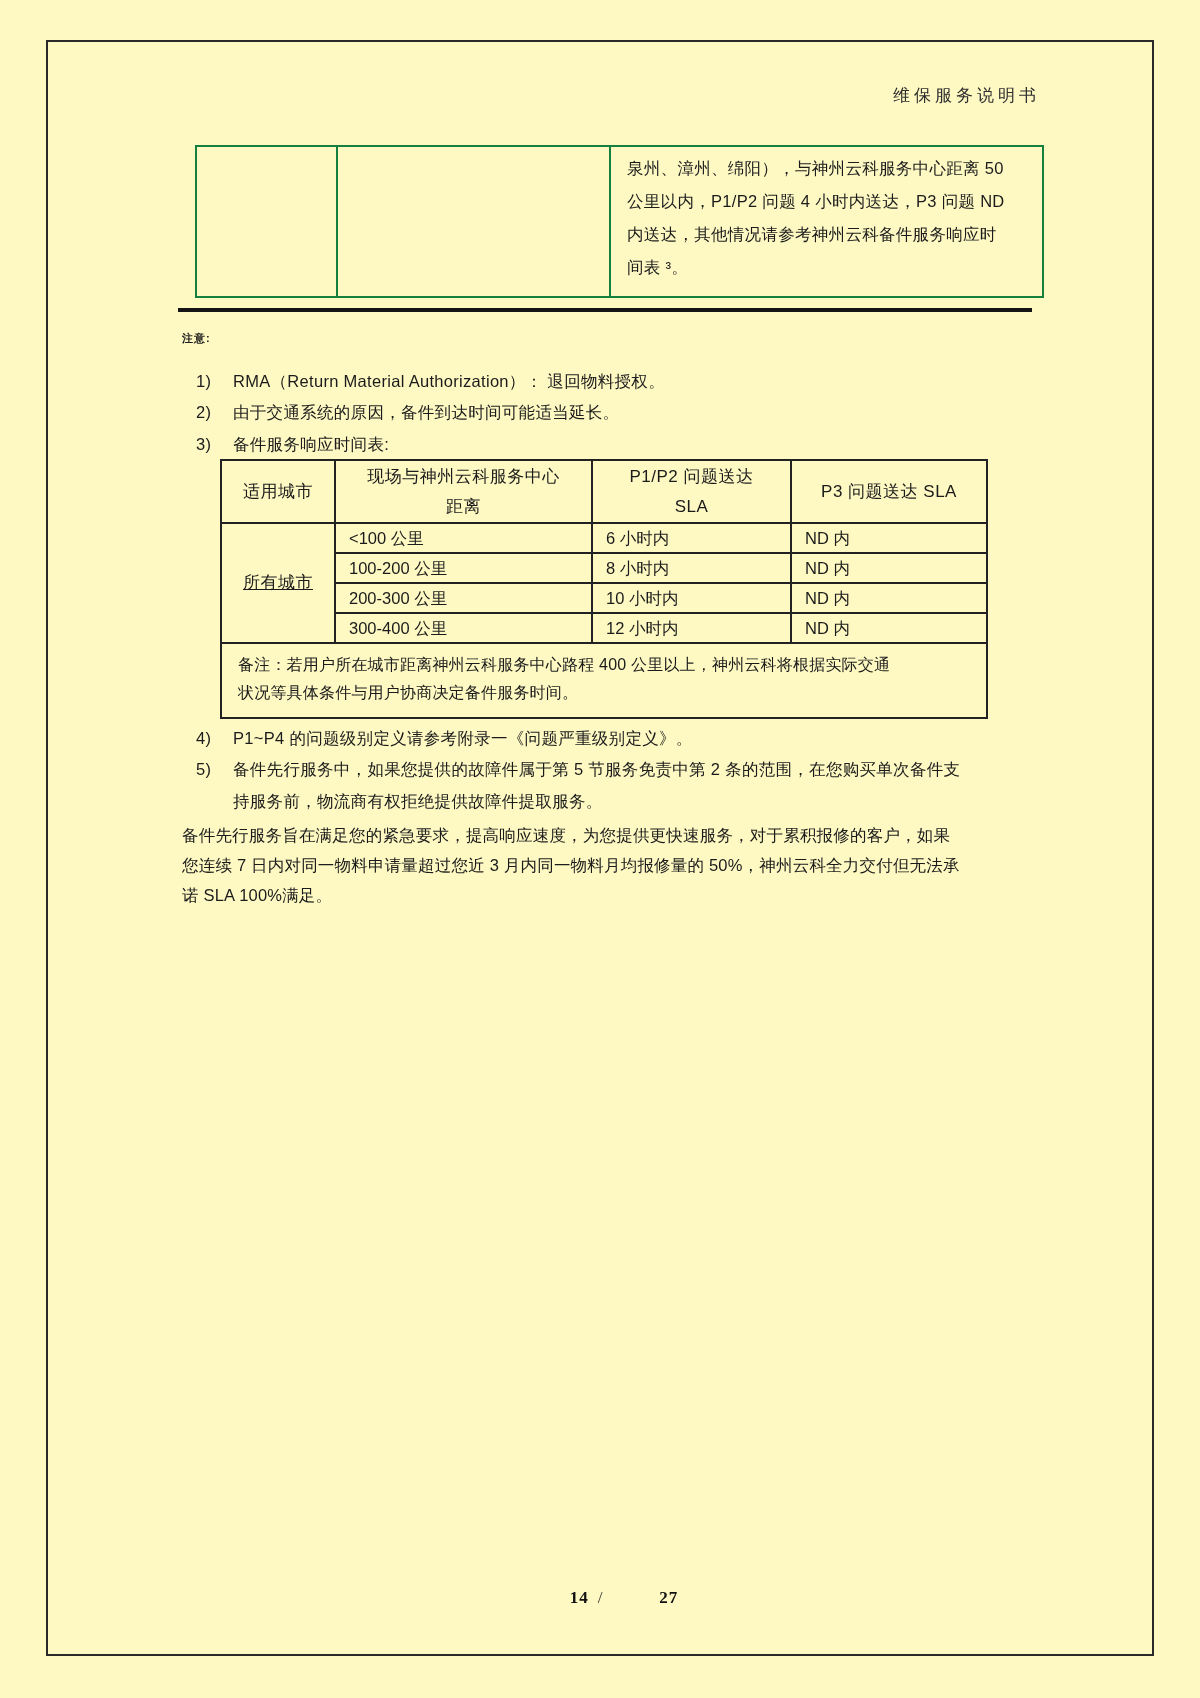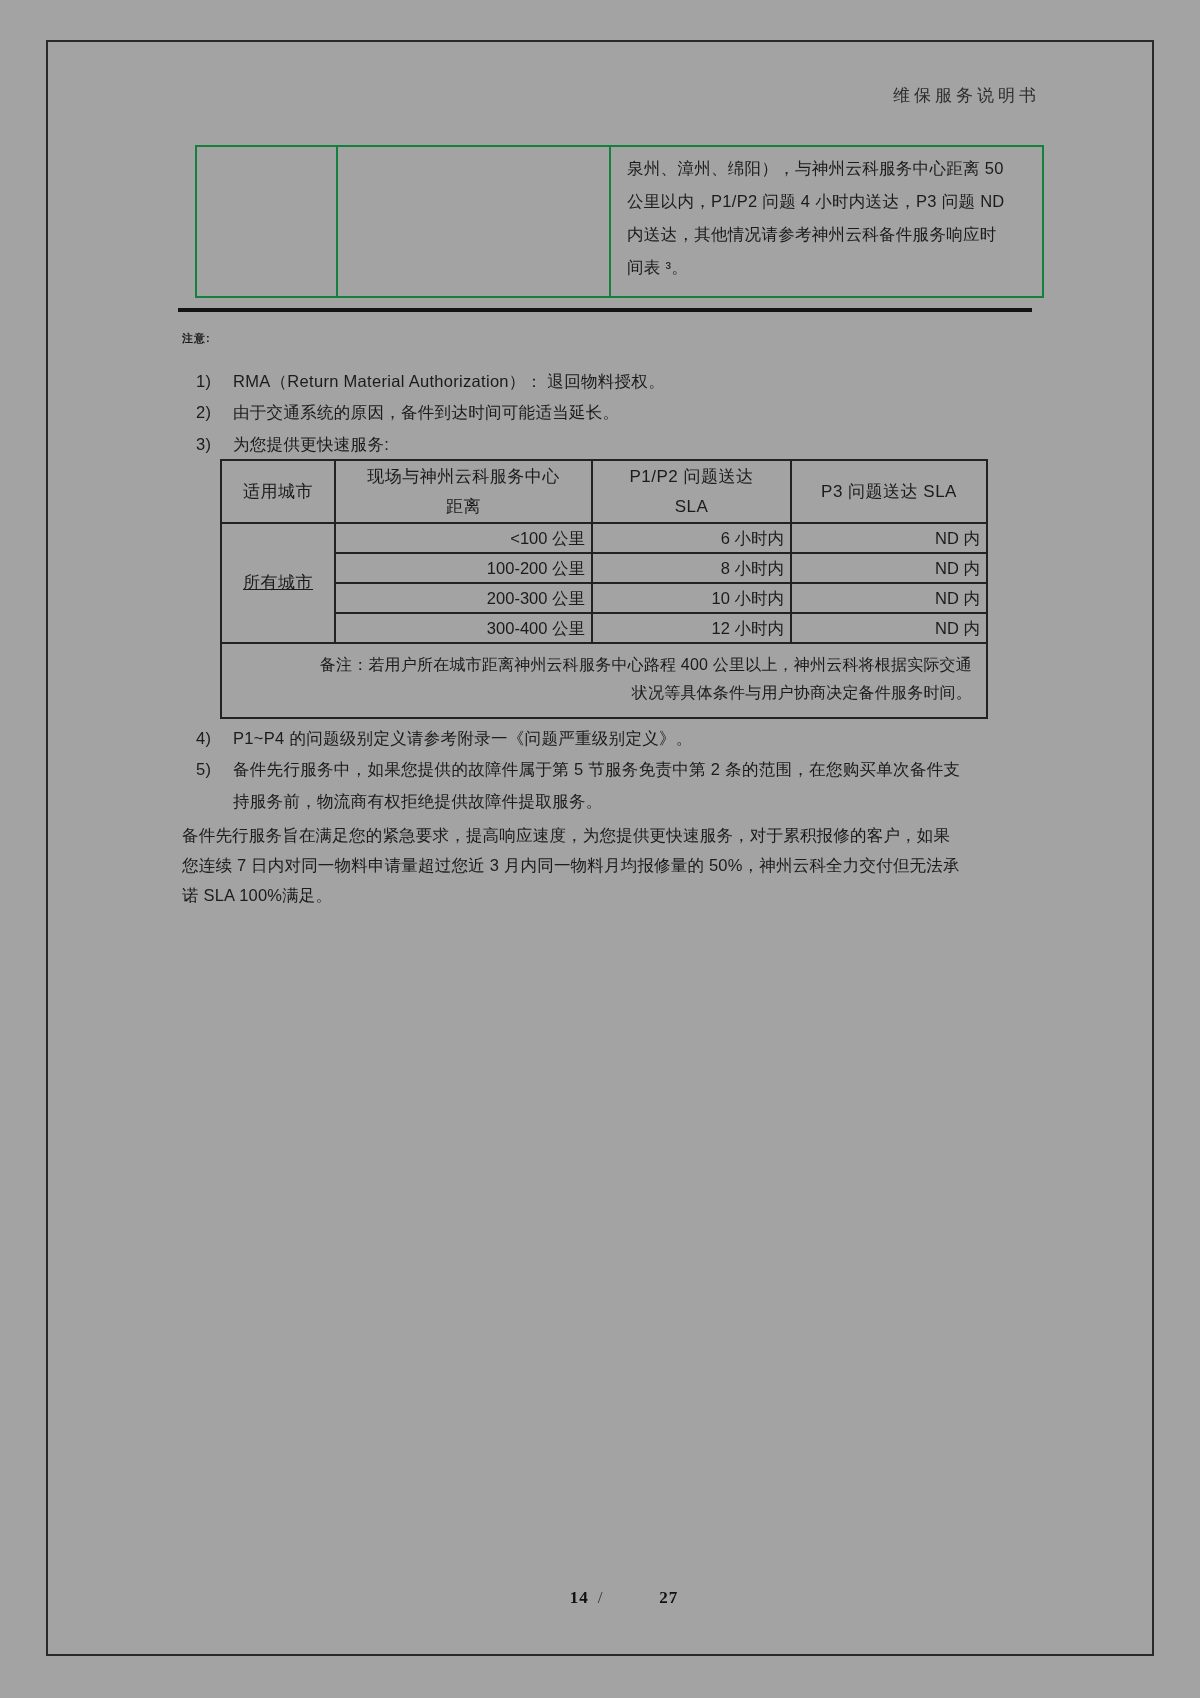--- a/index.html
+++ b/index.html
@@ -1,18 +1,18 @@
 <!DOCTYPE html>
 <html><head>
 <meta charset="utf-8">
 <style>
   html,body { margin:0; padding:0; background:#e8e8e6; }
   .page {
     position:relative; width:1200px; height:1698px; margin:0 auto;
-    background:#a3a3a3; overflow:hidden;
+    background:#fef9c3; overflow:hidden;
     font-family:"Liberation Sans","DejaVu Sans",sans-serif;
     color:#1b1b1b;
   }
   .page-border {
     position:absolute; left:46px; top:40px; width:1104px; height:1612px;
     border:2px solid #2a2a2a;
   }
   .header-title {
     position:absolute; top:84px; left:600px; width:440px; text-align:right;
     font-family:"Liberation Serif","DejaVu Serif",serif;
@@ -50,21 +50,21 @@
     position:absolute; left:220px; top:459px;
     border-collapse:collapse; table-layout:fixed; font-size:16.5px;
   }
   .sla-table th, .sla-table td { border:2px solid #222; }
   .sla-table thead th {
     height:61px; font-weight:normal; text-align:center; vertical-align:middle;
     line-height:30px; white-space:pre-line; font-size:17px; letter-spacing:0.5px;
     padding:0 4px;
   }
   .sla-table tbody td {
-    height:28px; padding:0 6px 0 13px; line-height:28px; text-align:right;
+    height:28px; padding:0 6px 0 13px; line-height:28px; text-align:left;
   }
   .sla-table .city-cell {
     text-align:center; padding:0; vertical-align:middle;
     font-size:17px; letter-spacing:0.5px;text-decoration:underline;
   }
   .sla-table .remark-cell {
     height:auto; padding:7px 14px 10px 16px; line-height:28px;
     white-space:pre-line; font-size:16px; letter-spacing:0.2px;
   }
   
@@ -114,21 +114,21 @@
   <div class="list-row" style="top:369px">
     <span class="num">1)</span>
     <span class="txt">RMA（Return Material Authorization）： 退回物料授权。</span>
   </div>
   <div class="list-row" style="top:400px">
     <span class="num">2)</span>
     <span class="txt">由于交通系统的原因，备件到达时间可能适当延长。</span>
   </div>
   <div class="list-row" style="top:432px">
     <span class="num">3)</span>
-    <span class="txt">为您提供更快速服务:</span>
+    <span class="txt">备件服务响应时间表:</span>
   </div>
 
   <table class="sla-table">
     <colgroup>
       <col style="width:114px">
         <col style="width:257px">
         <col style="width:199px">
         <col style="width:196px">
     </colgroup>
     <thead>

